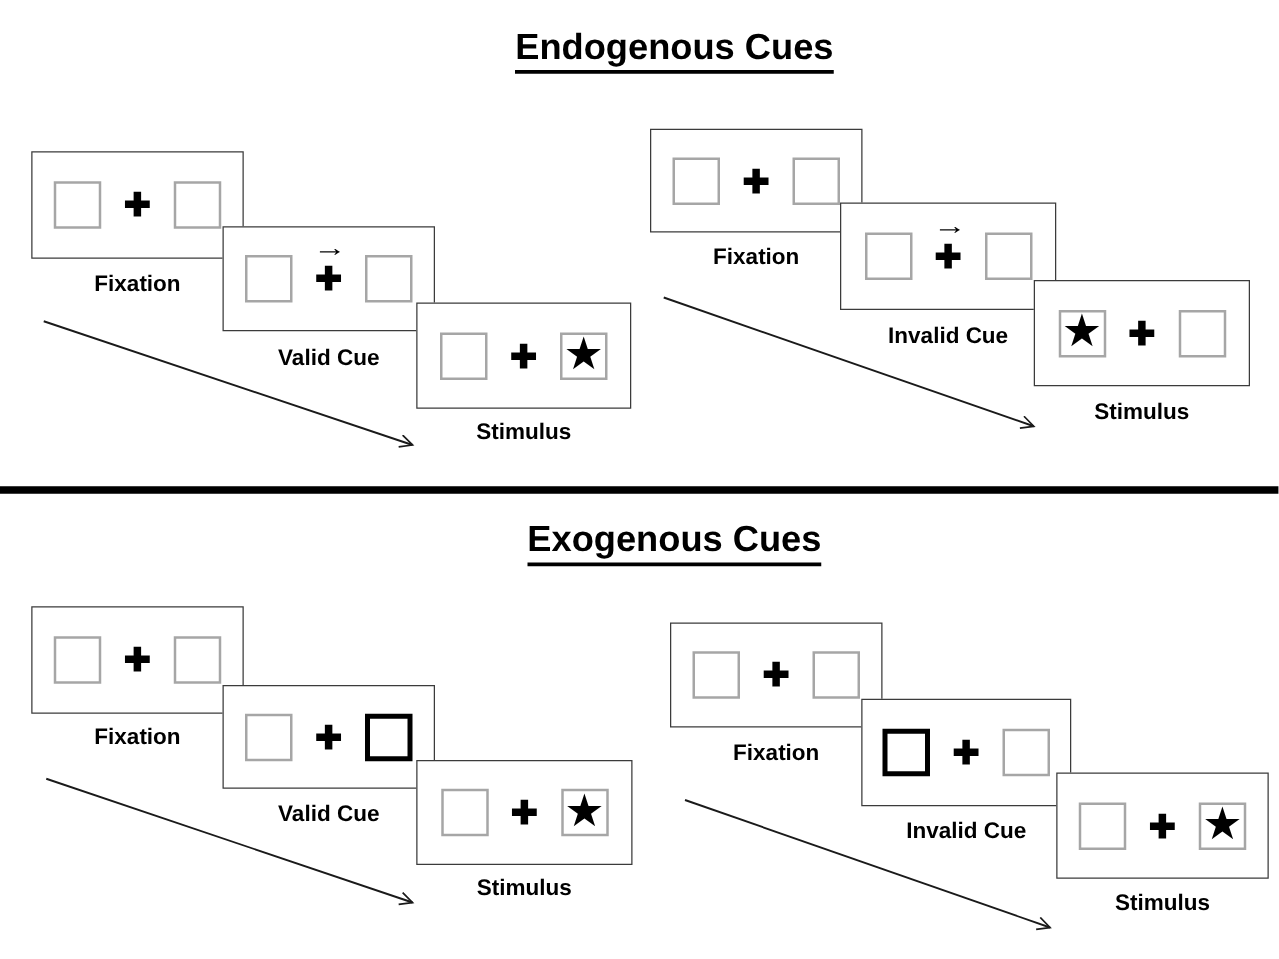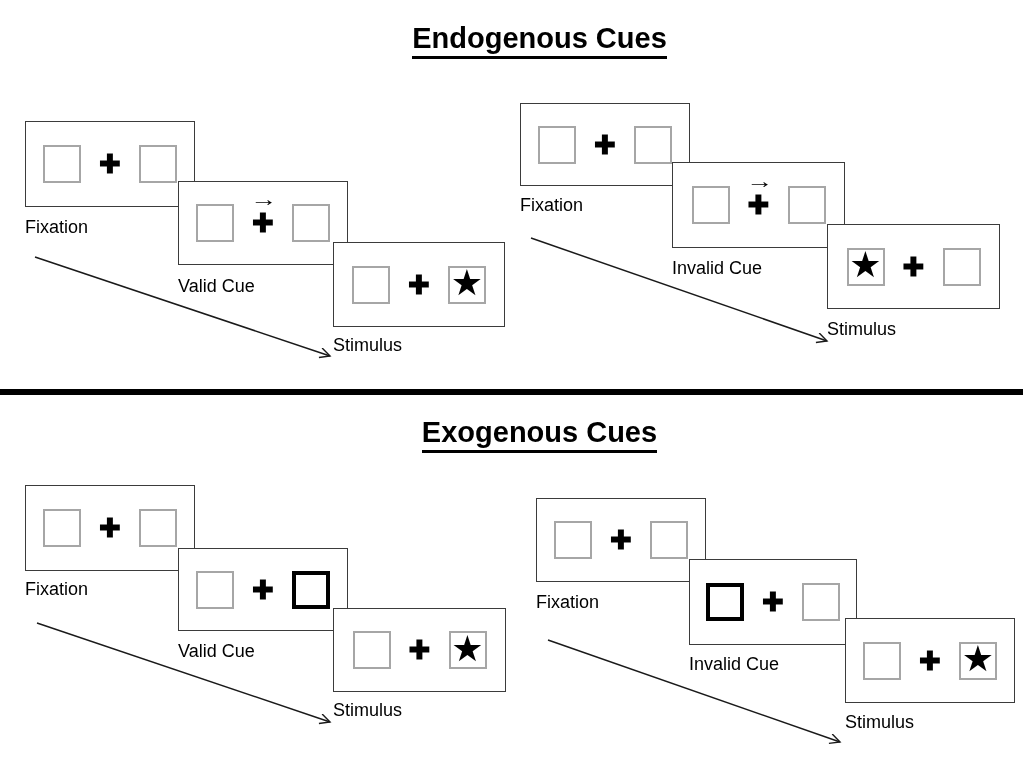--- a/index.html
+++ b/index.html
@@ -25,21 +25,21 @@
   }
   .box.thick{border:4px solid #000;}
   .mid{position:relative;width:28px;height:28px;display:flex;align-items:center;justify-content:center;flex:0 0 auto;}
   .cross{font-size:26px;font-weight:bold;line-height:1;}
   .cuearrow{
     position:absolute;top:-20px;left:50%;
     transform:translateX(-46%) scaleX(1.35);
     font-size:20px;line-height:1;font-weight:normal;
   }
   .star{font-size:36px;line-height:1;margin-top:-3px;}
-  .plabel{position:absolute;font-size:18px;font-weight:normal;}
+  .plabel{position:absolute;text-align:center;font-size:18px;font-weight:bold;}
   .arrows{position:absolute;left:0;top:0;z-index:4;pointer-events:none;}
   .z1{z-index:1}.z2{z-index:2}.z3{z-index:3}
 </style>
 </head>
 <body>
 
 <div class="canvas">
 
   <div class="title" style="top:22px;"><span>Endogenous Cues</span></div>
   <div class="divider" style="top:389px;"></div>

